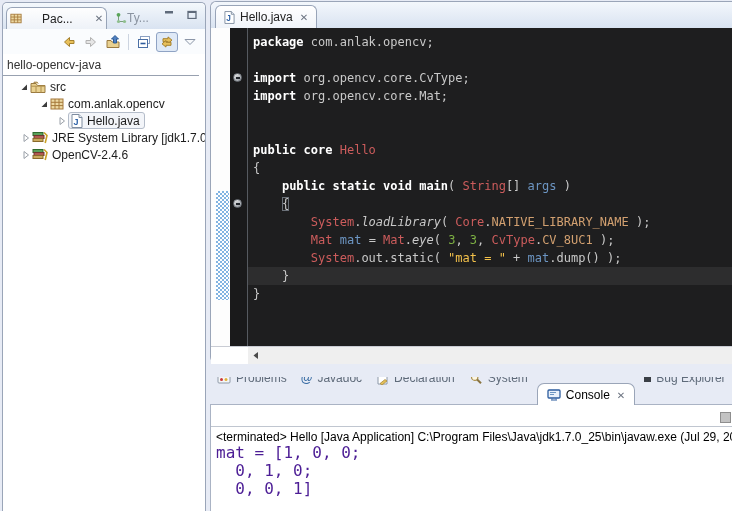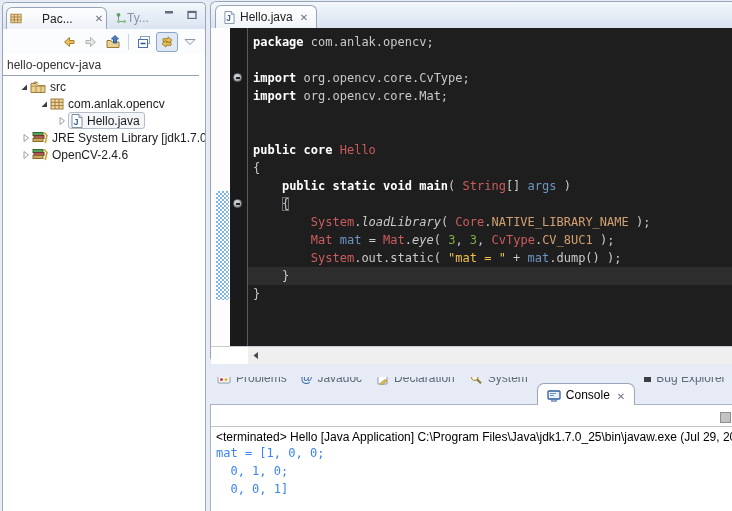--- a/index.html
+++ b/index.html
@@ -65,31 +65,31 @@
   .tk-mi{color:#c9c9c9;font-style:italic;}
   .tk-br{color:#c9c9c9;box-shadow:inset 0 0 0 1px #6a7078;}
   .ed-hscroll{height:17px;border-top:1px solid #c9ccd4;display:flex;background:#fff;}
   .hs-spacer{width:37px;background:#fff;}
   .hs-track{flex:1;background:#efefef;display:flex;align-items:center;padding-left:4px;}
 
   
   #bottom-tabs{position:absolute;left:210px;top:377px;width:522px;height:28px;display:flex;
                align-items:flex-end;overflow:hidden;}
   .btab{display:flex;align-items:center;gap:5px;padding:0 7px 20px 7px;color:#5f6b7a;white-space:nowrap;}
-  .btab-active{display:flex;align-items:flex-end;gap:5px;padding:4px 9px;background:#fff;
+  .btab-active{display:flex;align-items:center;gap:5px;padding:4px 9px;background:#fff;
                border:1px solid #9aa5b8;border-bottom:none;border-radius:7px 7px 0 0;color:#000;
                margin:0 2px -1px 2px;z-index:3;position:relative;}
   .bug-sq{width:7px;height:7px;background:#3a3f46;display:inline-block;}
   #console-content{position:absolute;left:210px;top:404px;width:522px;height:107px;background:#fff;
                    border-top:1px solid #aab3c4;border-left:1px solid #aab3c4;box-sizing:border-box;}
   .con-toolbar-frag{position:absolute;right:1px;top:7px;width:9px;height:9px;background:#c3c3c3;
                     border:1px solid #8e8e8e;}
   .console-doc{margin-top:21px;border-top:1px solid #c0c6d0;padding:3px 0 0 5px;}
   .con-title{color:#000;white-space:nowrap;overflow:hidden;}
-  .out-line{font-family:"DejaVu Sans Mono",monospace;font-size:12px;line-height:18px;color:#3b82f6;
+  .out-line{font-family:"DejaVu Sans Mono",monospace;font-size:16px;line-height:18px;color:#4c1d95;
             white-space:pre;}
 </style>
 </head>
 <body>
 
 <div id="pkg-panel">
   <div class="panel-header">
     <div class="ptab-active">
       <span>
         <svg width="12" height="11" viewBox="0 0 14 12">

